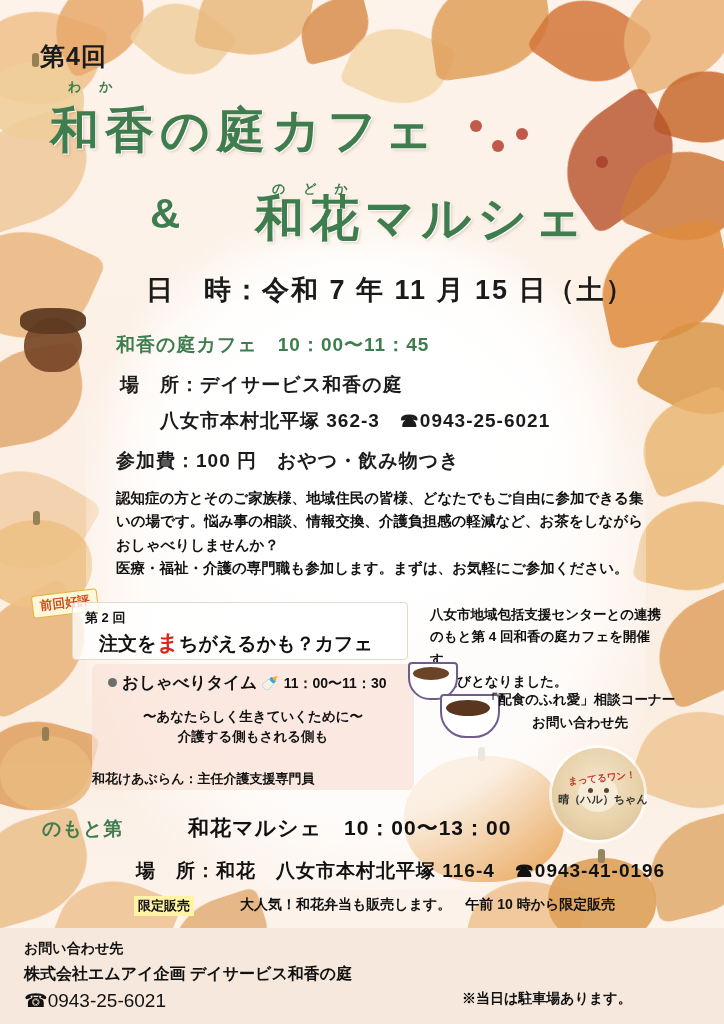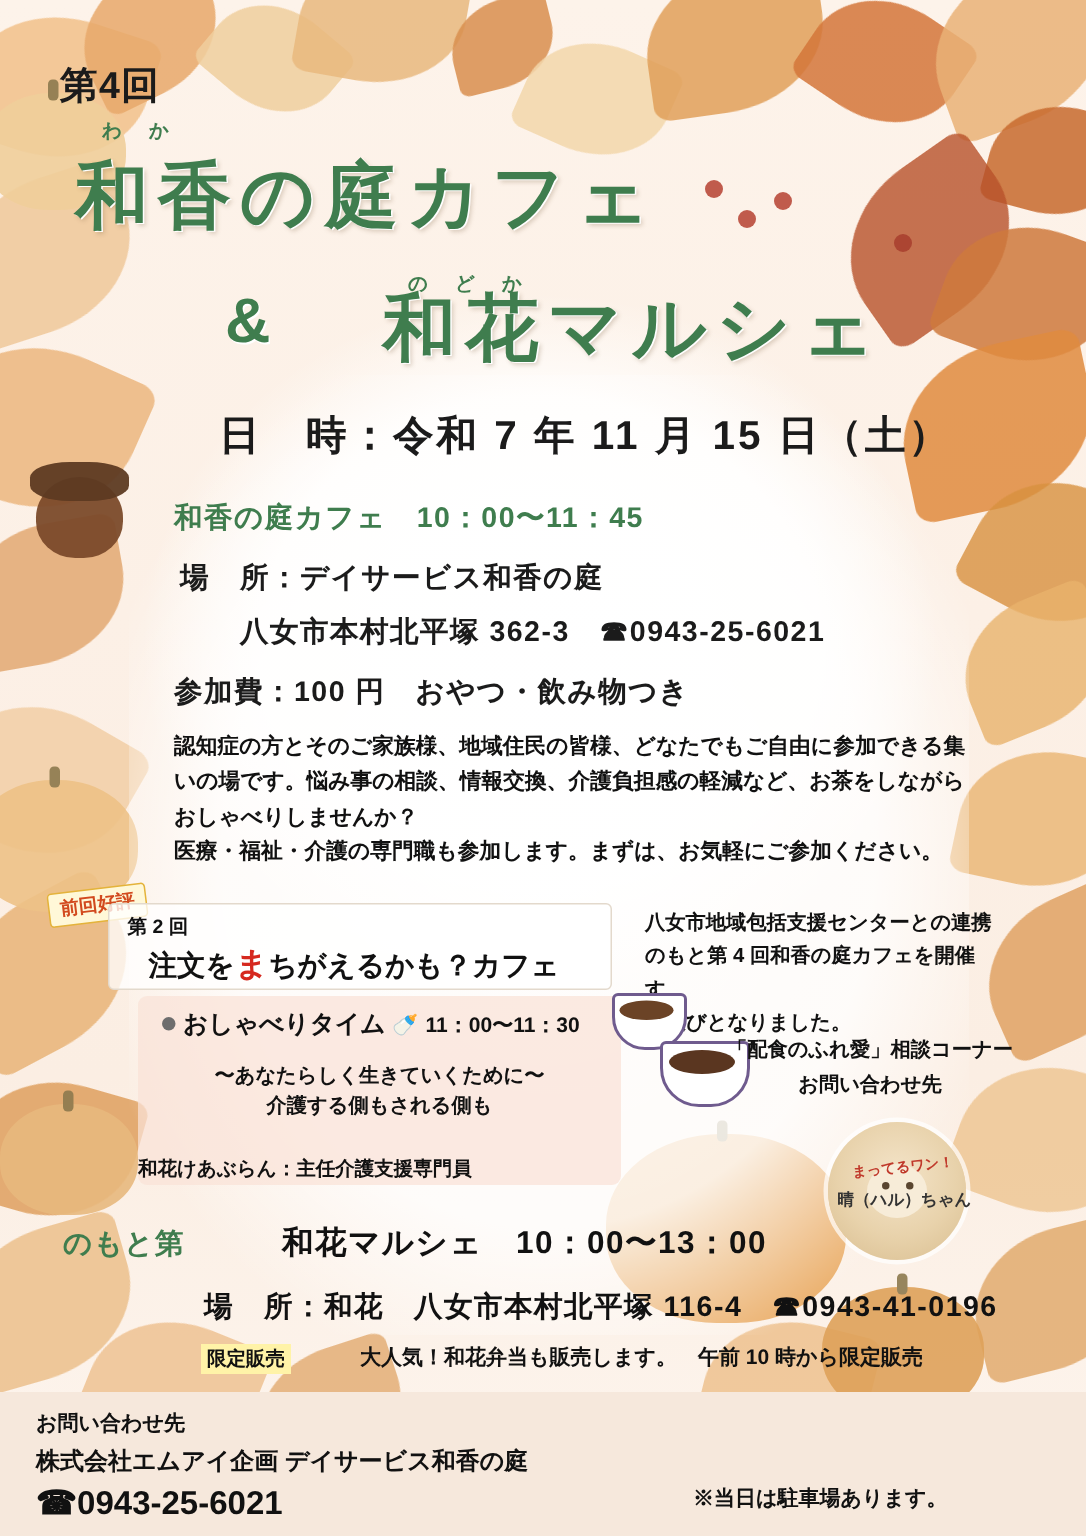--- a/index.html
+++ b/index.html
@@ -157,21 +157,21 @@
   }
 
   
   .footer{
     position:absolute;left:0;right:0;bottom:0;height:96px;
     background:#f6e8dc;
     padding-left:48px;
   }
   .footer .f1{position:absolute;left:24px;top:12px;font-size:14px;font-weight:bold;color:#111;}
   .footer .f2{position:absolute;left:24px;top:36px;font-size:16px;font-weight:bold;color:#111;}
-  .footer .f3{position:absolute;left:24px;top:61px;font-size:22px;font-weight:bold;color:#111;}
+  .footer .f3{position:absolute;left:24px;top:61px;font-size:19px;font-weight:normal;color:#111;}
   .footer .f4{position:absolute;left:462px;top:62px;font-size:14px;font-weight:bold;color:#111;}
 </style>
 </head>
 <body>
 
 <div class="poster">
 
   <div>
 
     <div class="leaf" style="left:-22px;top:10px;width:120px;height:96px;background:#f2c18a;transform:rotate(18deg);"></div>

